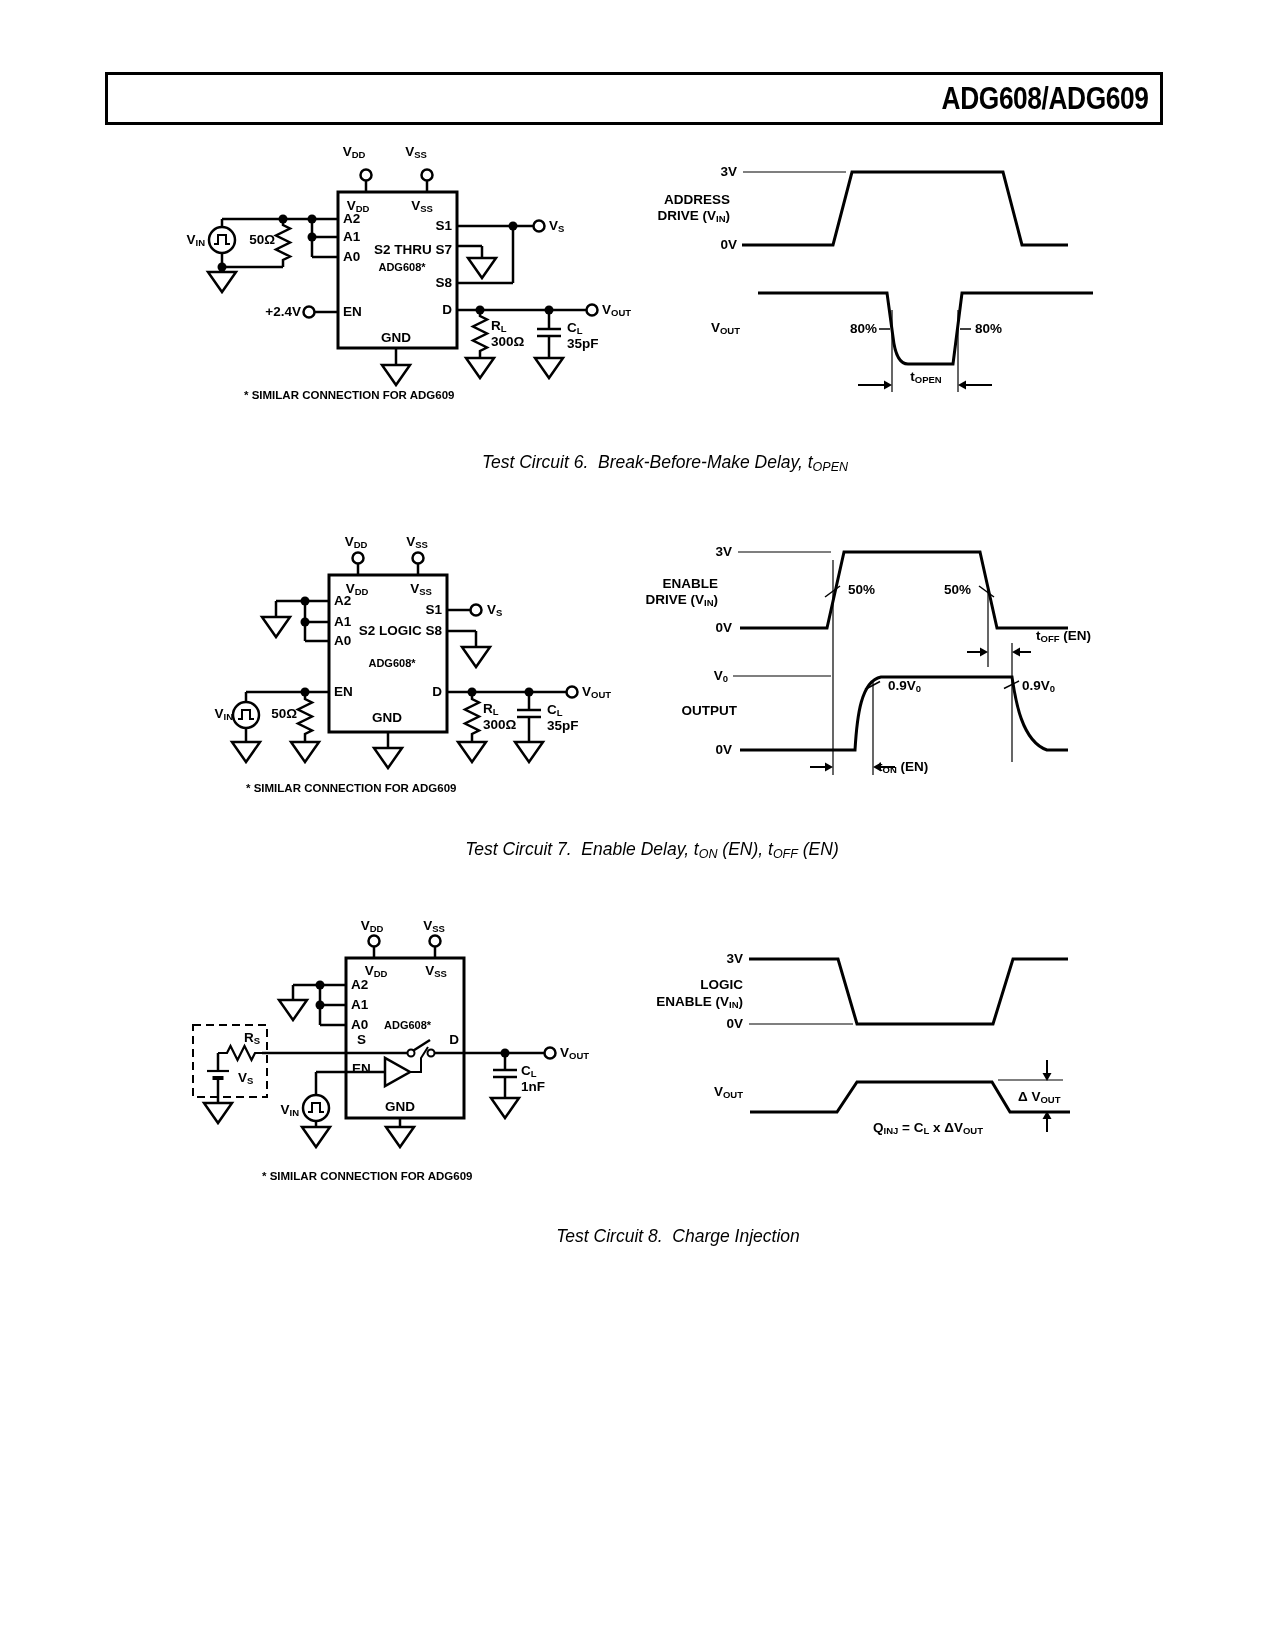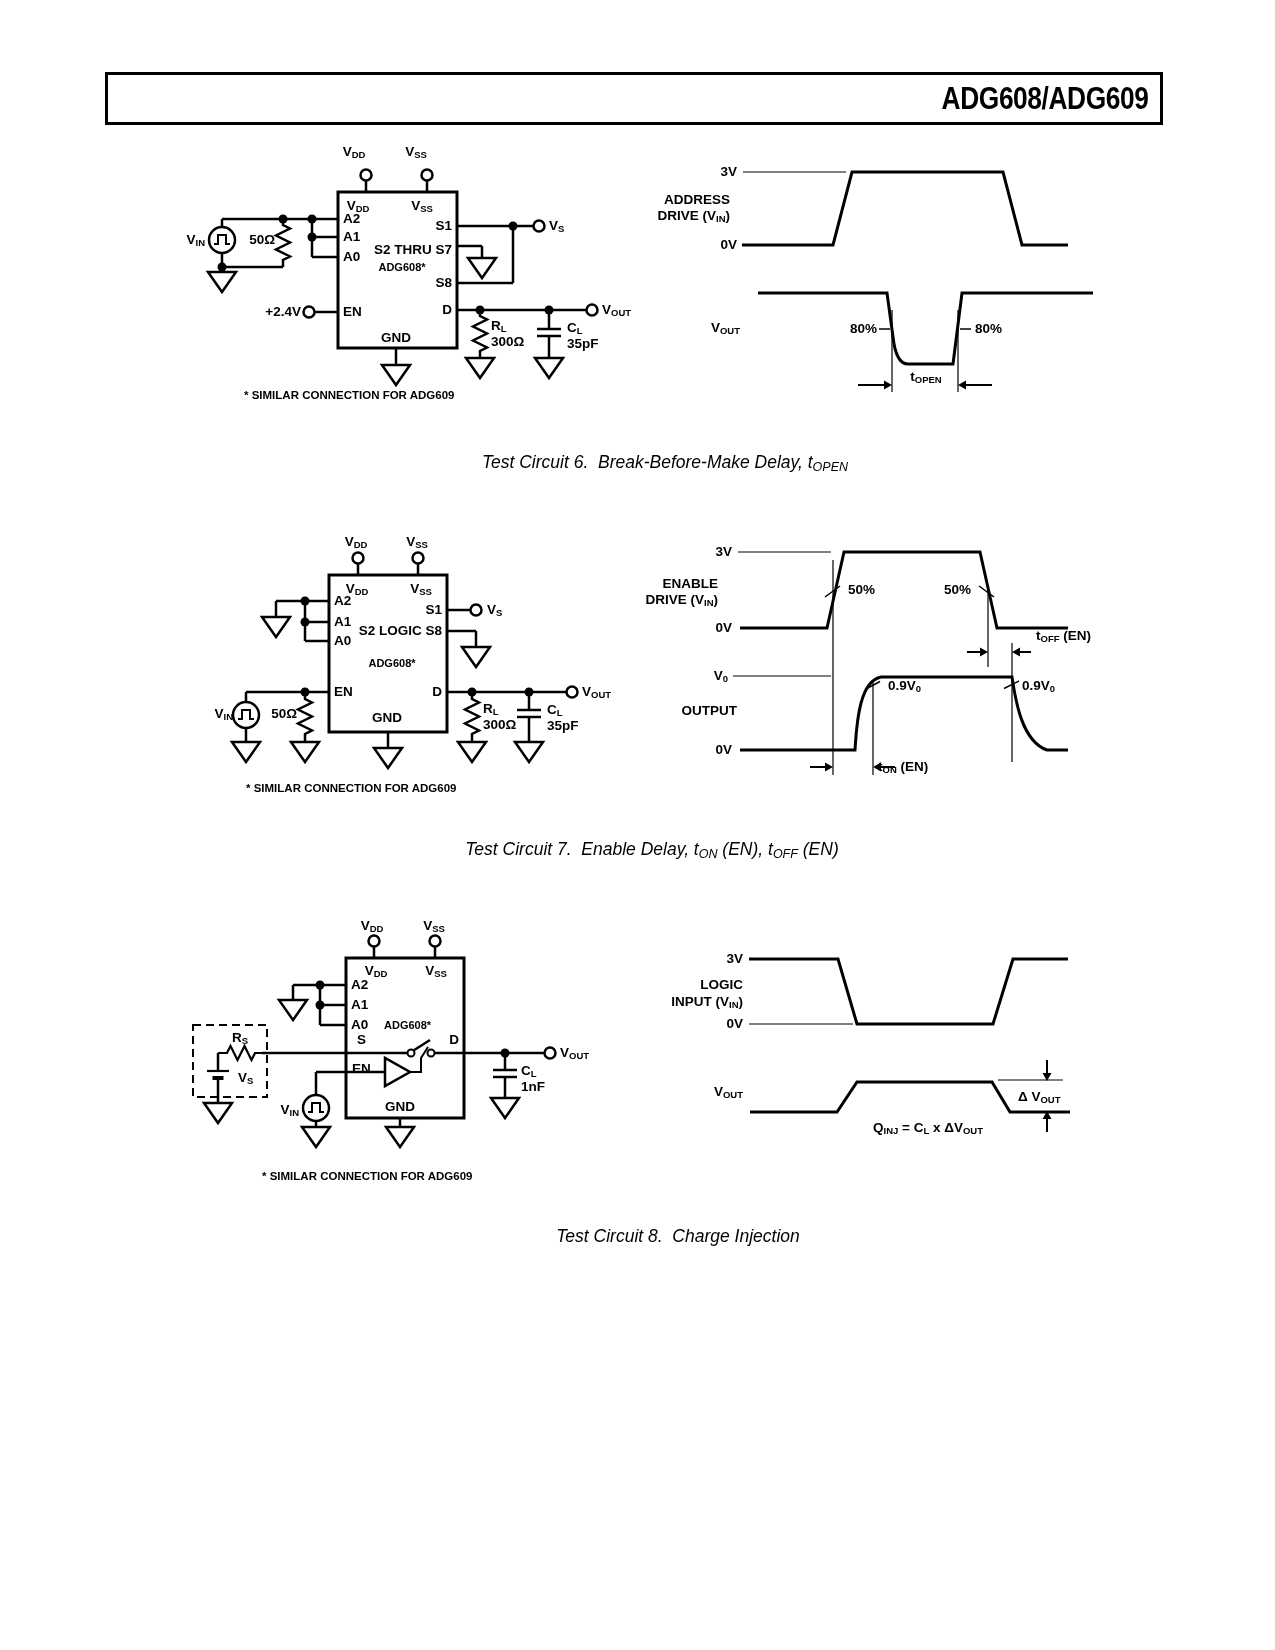--- a/index.html
+++ b/index.html
@@ -302,31 +302,31 @@
   <div class="lb ca" style="left:376px;top:971px"><span>V</span><span class="sub">DD</span></div>
   <div class="lb ca" style="left:436px;top:971px"><span>V</span><span class="sub">SS</span></div>
   <div class="lb la" style="left:351px;top:985px">A2</div>
   <div class="lb la" style="left:351px;top:1005px">A1</div>
   <div class="lb la" style="left:351px;top:1025px">A0</div>
   <div class="lb la big" style="left:384px;top:1025px">ADG608*</div>
   <div class="lb la" style="left:357px;top:1040px">S</div>
   <div class="lb ra" style="left:459px;top:1040px">D</div>
   <div class="lb la" style="left:352px;top:1069px">EN</div>
   <div class="lb ca" style="left:400px;top:1107px">GND</div>
-  <div class="lb ca" style="left:240px;top:1038px"><span>R</span><span class="sub">S</span></div>
+  <div class="lb ca" style="left:252px;top:1038px"><span>R</span><span class="sub">S</span></div>
   <div class="lb la" style="left:238px;top:1078px"><span>V</span><span class="sub">S</span></div>
   <div class="lb ra" style="left:299px;top:1110px"><span>V</span><span class="sub">IN</span></div>
   <div class="lb la" style="left:560px;top:1053px"><span>V</span><span class="sub">OUT</span></div>
   <div class="lb la" style="left:521px;top:1071px"><span>C</span><span class="sub">L</span></div>
   <div class="lb la" style="left:521px;top:1087px">1nF</div>
   <div class="lb la note" style="left:262px;top:1177px">* SIMILAR CONNECTION FOR ADG609</div>
 
   <div class="lb ra" style="left:743px;top:959px">3V</div>
   <div class="lb ra" style="left:743px;top:985px">LOGIC</div>
-  <div class="lb ra" style="left:743px;top:1002px"><span>INPUT (V</span><span class="sub">IN</span><span>)</span></div>
+  <div class="lb ra" style="left:743px;top:1002px"><span>ENABLE (V</span><span class="sub">IN</span><span>)</span></div>
   <div class="lb ra" style="left:743px;top:1024px">0V</div>
   <div class="lb ra" style="left:743px;top:1092px"><span>V</span><span class="sub">OUT</span></div>
   <div class="lb la" style="left:1018px;top:1097px"><span>Δ V</span><span class="sub">OUT</span></div>
   <div class="lb la" style="left:873px;top:1128px"><span>Q</span><span class="sub">INJ</span><span> = C</span><span class="sub">L</span><span> x ΔV</span><span class="sub">OUT</span></div>
   <div class="caption" style="left:678px;top:1236px">Test Circuit 8.&nbsp; Charge Injection</div>
 
   <div class="foot" style="left:98px;top:1613px;transform:translateY(-50%) scaleX(0.92);transform-origin:0 50%">REV. A</div>
   <div class="foot" style="left:634px;top:1613px;transform:translate(-50%,-50%) scaleX(0.92)">–9–</div>
   <div class="botbar"></div>
 

